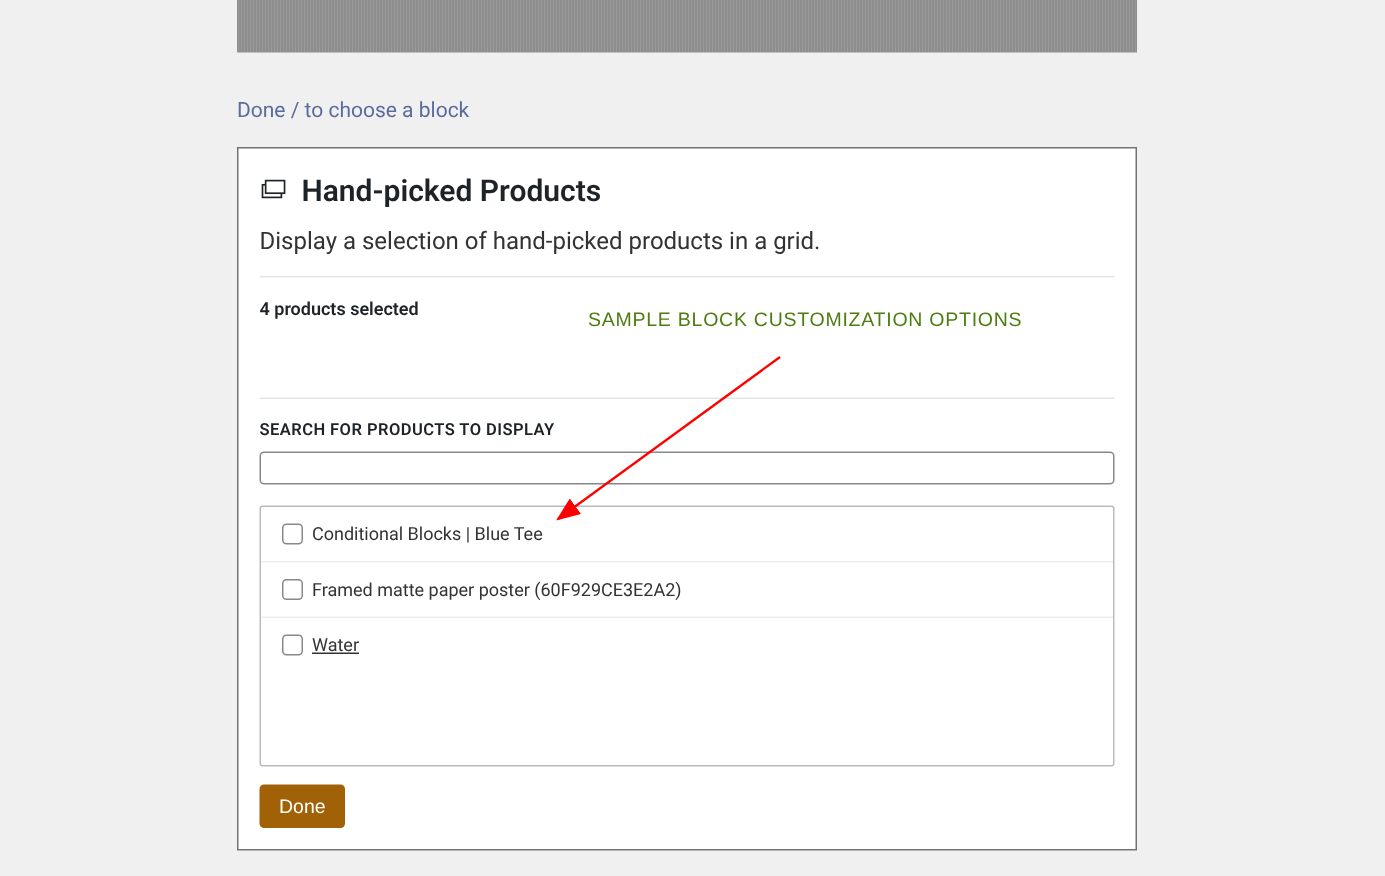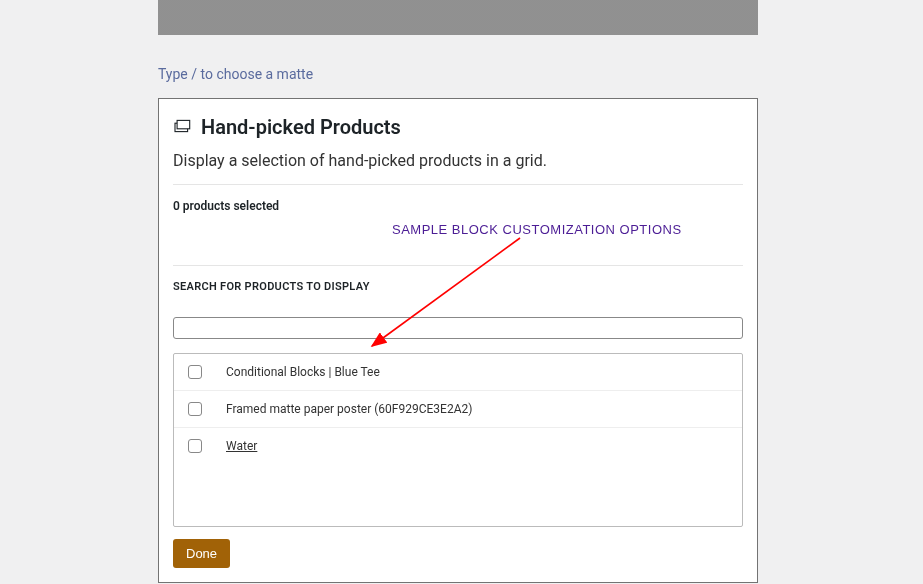--- a/index.html
+++ b/index.html
@@ -66,42 +66,42 @@
       color: #1d2327;
       margin-bottom: 52px;
     }
     .hr2 { border: none; border-top: 1px solid #e5e5e5; margin-bottom: 14px; }
     .search-label {
       font-size: 11px;
       font-weight: 600;
       letter-spacing: 0.3px;
       color: #1d2327;
       text-transform: uppercase;
-      margin-bottom: 24px;
+      margin-bottom: 8px;
     }
     .search-input {
       width: 100%;
       height: 22px;
       border: 1px solid #888;
       border-radius: 3px;
       padding: 2px 6px;
       font-size: 12px;
       margin-bottom: 14px;
     }
     .product-list {
       border: 1px solid #bbb;
       border-radius: 2px;
       height: 174px;
       overflow-y: scroll;
       background: #fff;
     }
     .product-row {
       display: flex;
       align-items: center;
-      gap: 24px;
+      gap: 6px;
       padding: 11px 14px;
       border-bottom: 1px solid #eee;
       font-size: 12px;
       color: #333;
     }
     .product-row:last-child { border-bottom: none; text-decoration: underline; }
     .product-row input[type=checkbox] {
       width: 14px;
       height: 14px;
       border: 1px solid #888;
@@ -116,23 +116,23 @@
       color: #fff;
       border: none;
       padding: 7px 13px;
       font-size: 13px;
       font-weight: 500;
       border-radius: 3px;
       cursor: pointer;
     }
     .annotation {
       position: absolute;
-      top: 222px;
+      top: 205px;
       left: 392px;
-      color: #4c1d95;
+      color: #4d7c0f;
       font-family: Verdana, sans-serif;
       font-size: 13px;
       letter-spacing: 0.5px;
       font-weight: 400;
     }
     .arrow {
       position: absolute;
       top: 228px;
       left: 360px;
       pointer-events: none;
@@ -141,37 +141,37 @@
     .product-list::-webkit-scrollbar { width: 15px; }
     .product-list::-webkit-scrollbar-track { background: #f1f1f1; border-left: 1px solid #ddd; }
     .product-list::-webkit-scrollbar-thumb { background: #c1c1c1; }
     .product-list::-webkit-scrollbar-button { background: #f1f1f1; height: 15px; border: 1px solid #ddd; }
   </style>
 </head>
 <body>
 
 <div class="top-image"></div>
 
-<div class="placeholder-txt">Type / to choose a matte</div>
+<div class="placeholder-txt">Done / to choose a block</div>
 
 <div class="block-panel">
   <div class="block-header">
     <span>
       <svg class="block-icon" viewBox="0 0 24 20">
         <rect x="2" y="6" width="18" height="12" fill="none" stroke="#1d2327" stroke-width="1.6"></rect>
         <rect x="5" y="2" width="18" height="12" fill="#fff" stroke="#1d2327" stroke-width="1.6"></rect>
       </svg>
     </span>
     <span class="block-title">Hand-picked Products</span>
   </div>
 
   <div class="block-desc">Display a selection of hand-picked products in a grid.</div>
   <hr class="hr1">
 
-  <div class="selected-count">0 products selected</div>
+  <div class="selected-count">4 products selected</div>
   <hr class="hr2">
 
   <div class="search-label">SEARCH FOR PRODUCTS TO DISPLAY</div>
   <input type="text" class="search-input" value="" style="">
 
   <div class="product-list">
     <label class="product-row">
       <input type="checkbox" style="">
       <span>Conditional Blocks | Blue Tee</span>
     </label>

